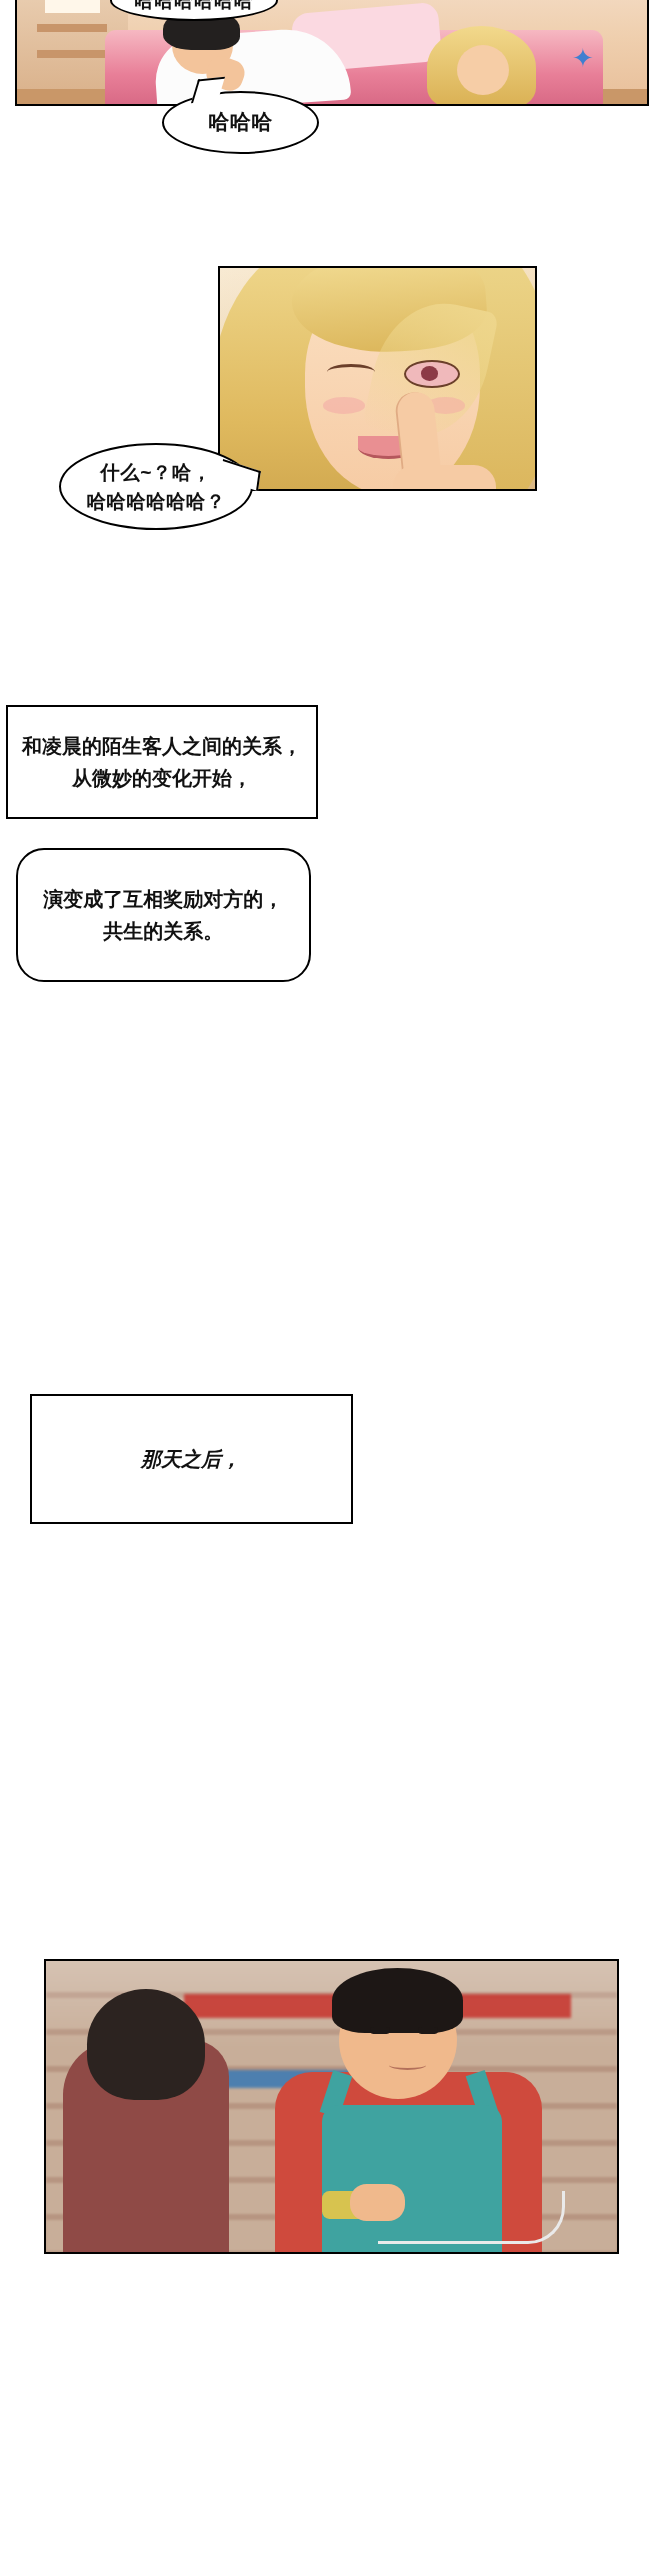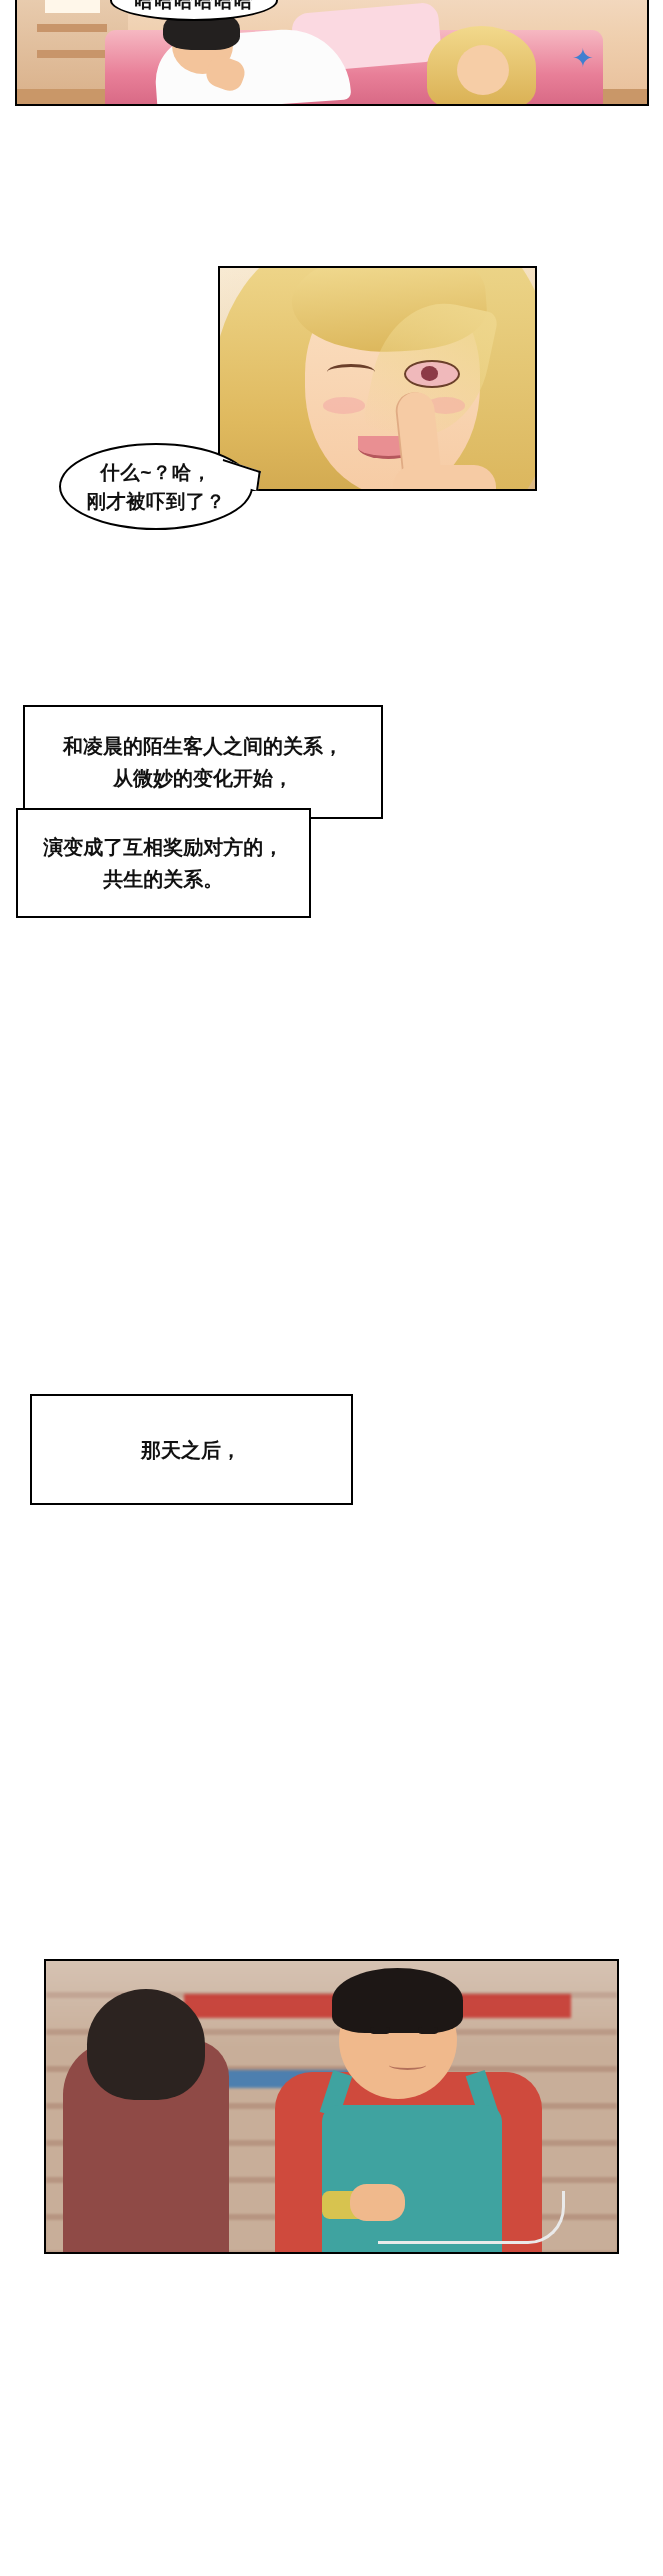--- a/index.html
+++ b/index.html
@@ -188,23 +188,23 @@
     display: flex;
     align-items: center;
     justify-content: center;
     text-align: center;
     font-size: 20px;
     font-weight: 700;
     color: #111;
     line-height: 1.6;
     white-space: pre-line;
   }
-  #narr-1 { left: 23px; top: 705px; width: 360px; height: 114px; }
-  #narr-2 { left: 15.7px; top: 808px; width: 295px; height: 110px; }
-  #narr-3 { left: 29.5px; top: 1394px; width: 323px; height: 111px; }
+  #narr-1 { left: 6px; top: 705px; width: 312px; height: 114px; }
+  #narr-2 { left: 15.7px; top: 848px; width: 295px; height: 134px; border-radius: 28px; }
+  #narr-3 { left: 29.5px; top: 1394px; width: 323px; height: 130px; font-style: italic; }
 
   
 </style>
 </head>
 <body>
 
 <div class="page">
 
   <div class="panel" id="img-panel-1" style="left:14.7px; top:-9.2px; width:634px; height:115px; background:linear-gradient(180deg,#f3d9c0 0%,#efcfae 40%,#e8bf9a 100%);">
     <div style="position:absolute;left:0;top:0;width:111px;height:100%;background:linear-gradient(180deg,#e9cdb0,#d9b089);"></div>
@@ -220,20 +220,24 @@
     <div style="position:absolute;left:190px;top:65px;width:37px;height:31px;background:#f3c49b;border-radius:13px;transform:rotate(20deg);"></div>
     <div style="position:absolute;right:111px;top:33px;width:109px;height:83px;background:linear-gradient(180deg,#f2d98c,#d9af52);border-radius:55% 55% 28% 28%;"></div>
     <div style="position:absolute;right:138px;top:52px;width:52px;height:50px;background:#f6cda6;border-radius:50%;"></div>
     <div style="position:absolute;right:53px;top:52px;color:#3f7fd0;font-size:26px;line-height:26px;">✦</div>
   </div>
 
   <div class="bubble ellipse" id="bubble-haha-long">
     <span class="txt">哈哈哈哈哈哈</span>
   </div>
 
+  <div class="bubble ellipse" id="bubble-haha">
+    <span class="tail-shape"></span>
+    <span class="txt">哈哈哈</span>
+  </div>
 
   <div class="panel" style="left:218px; top:266px; width:100px; height:181px;
               background:linear-gradient(160deg,#fdf1dd,#f7ddb4);">
   </div>
 
   <div class="panel" style="left:218px; top:266px; width:319px; height:225px;
               background:linear-gradient(155deg,#f6e3c4 0%,#f0d3a6 55%,#e8c38c 100%); z-index:1;">
     <div style="position:absolute;left:0;top:0;width:100%;height:100%;
                 background:linear-gradient(180deg,rgba(255,255,255,.25),rgba(0,0,0,.06));"></div>
 
@@ -276,21 +280,21 @@
                 background:#f6cba4;border-radius:18.4px 18.4px 5.5px 5.5px;
                 transform:rotate(-6deg); box-shadow:-1.8px 0 0 #e0ab84;"></div>
     <div style="position:absolute;left:173px;top:197px;width:103px;height:55px;
                 background:#f6cba4;border-radius:22px;"></div>
   </div>
 
 
   <div class="bubble ellipse" id="bubble-what" style="z-index:4;">
     <span class="tail-shape"></span>
     <span class="txt">什么~？哈，
-刚才被吓到了？</span>
+哈哈哈哈哈哈？</span>
   </div>
 
 
   <div class="narrbox" id="narr-1">
     <span>和凌晨的陌生客人之间的关系，
 从微妙的变化开始，</span>
   </div>
 
   <div class="narrbox" id="narr-2">
     <span>演变成了互相奖励对方的，

